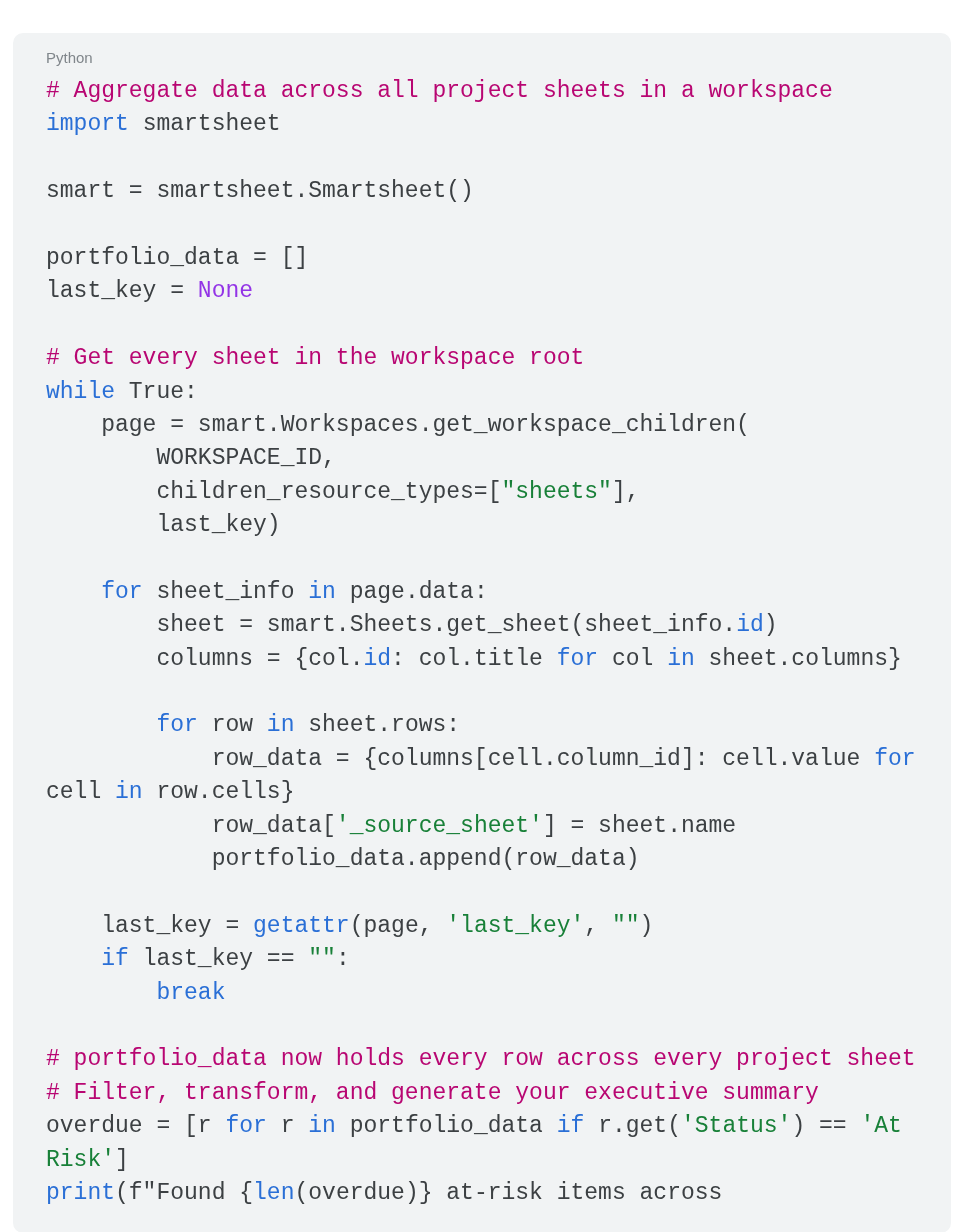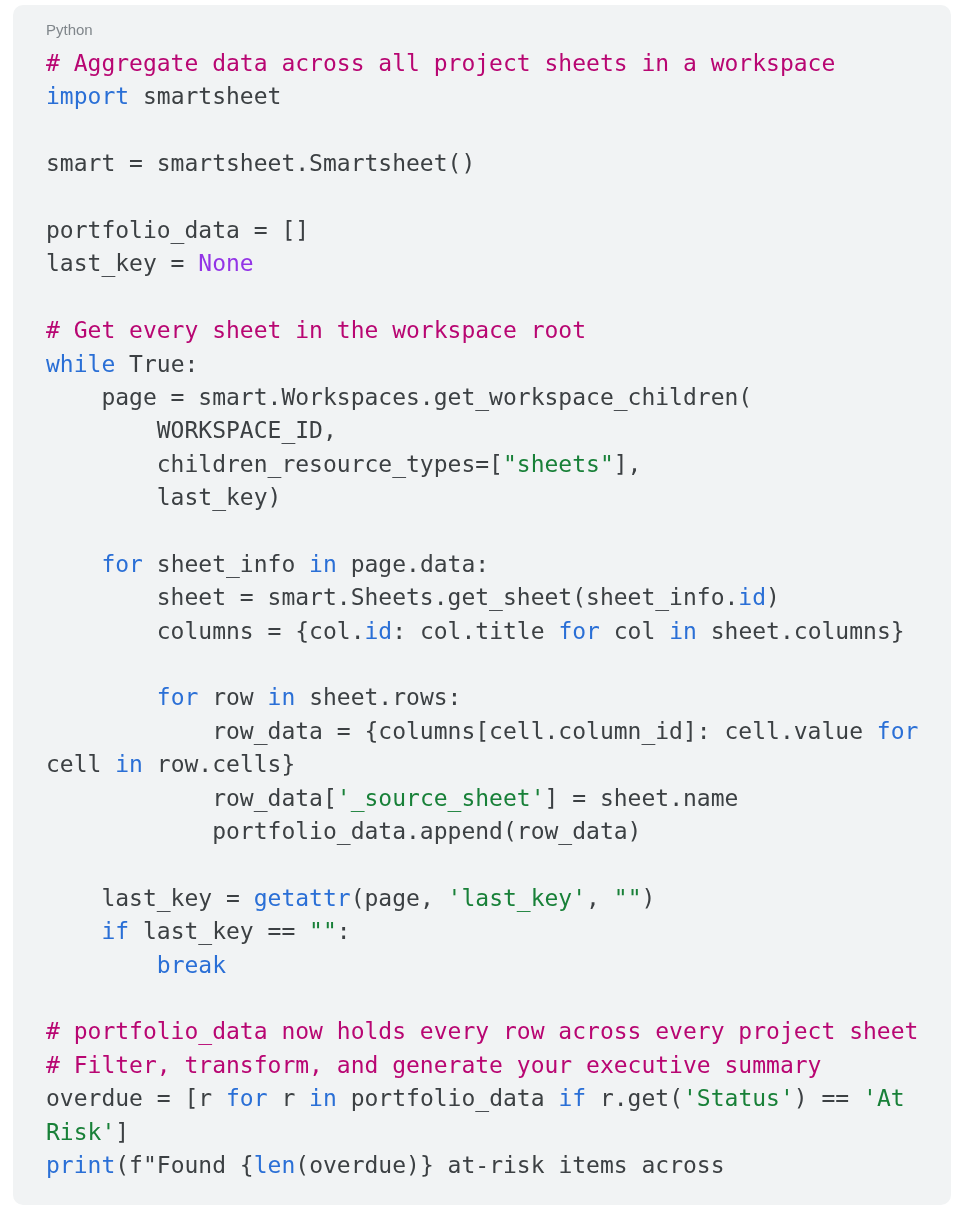--- a/index.html
+++ b/index.html
@@ -17,21 +17,21 @@
     margin: 0;
     padding: 0;
     width: 966px;
     height: 1232px;
     background: var(--page-bg);
     overflow: hidden;
   }
   .code-card {
     position: absolute;
     left: 13px;
-    top: 5px;
+    top: 33px;
     width: 938px;
     height: 1200px;
     background: var(--card-bg);
     border-radius: 10px;
     padding: 10px 16px 30px 33px;
     overflow: hidden;
   }
   .lang-label {
     font-family: "Liberation Sans", sans-serif;
     font-size: 15px;
@@ -40,21 +40,21 @@
     margin: 4px 0 6px 0;
   }
   .code {
     margin: 0;
     font-family: "DejaVu Sans Mono", "Liberation Mono", monospace;
     font-size: 23px;
     line-height: 33.4px;
     color: var(--plain);
     white-space: pre;
   }
-  .code-line { height: 33.4px; }
+  .code-line { height: 33.4px; font-family: Liberation Mono, monospace; }
   .tok-p { color: var(--plain); }
   .tok-k { color: var(--kw); text-align: center; }
   .tok-s { color: var(--str); }
   .tok-c { color: var(--com); }
   .tok-l { color: var(--lit); }
 </style>
 </head>
 <body>
 
 <div class="code-card">

